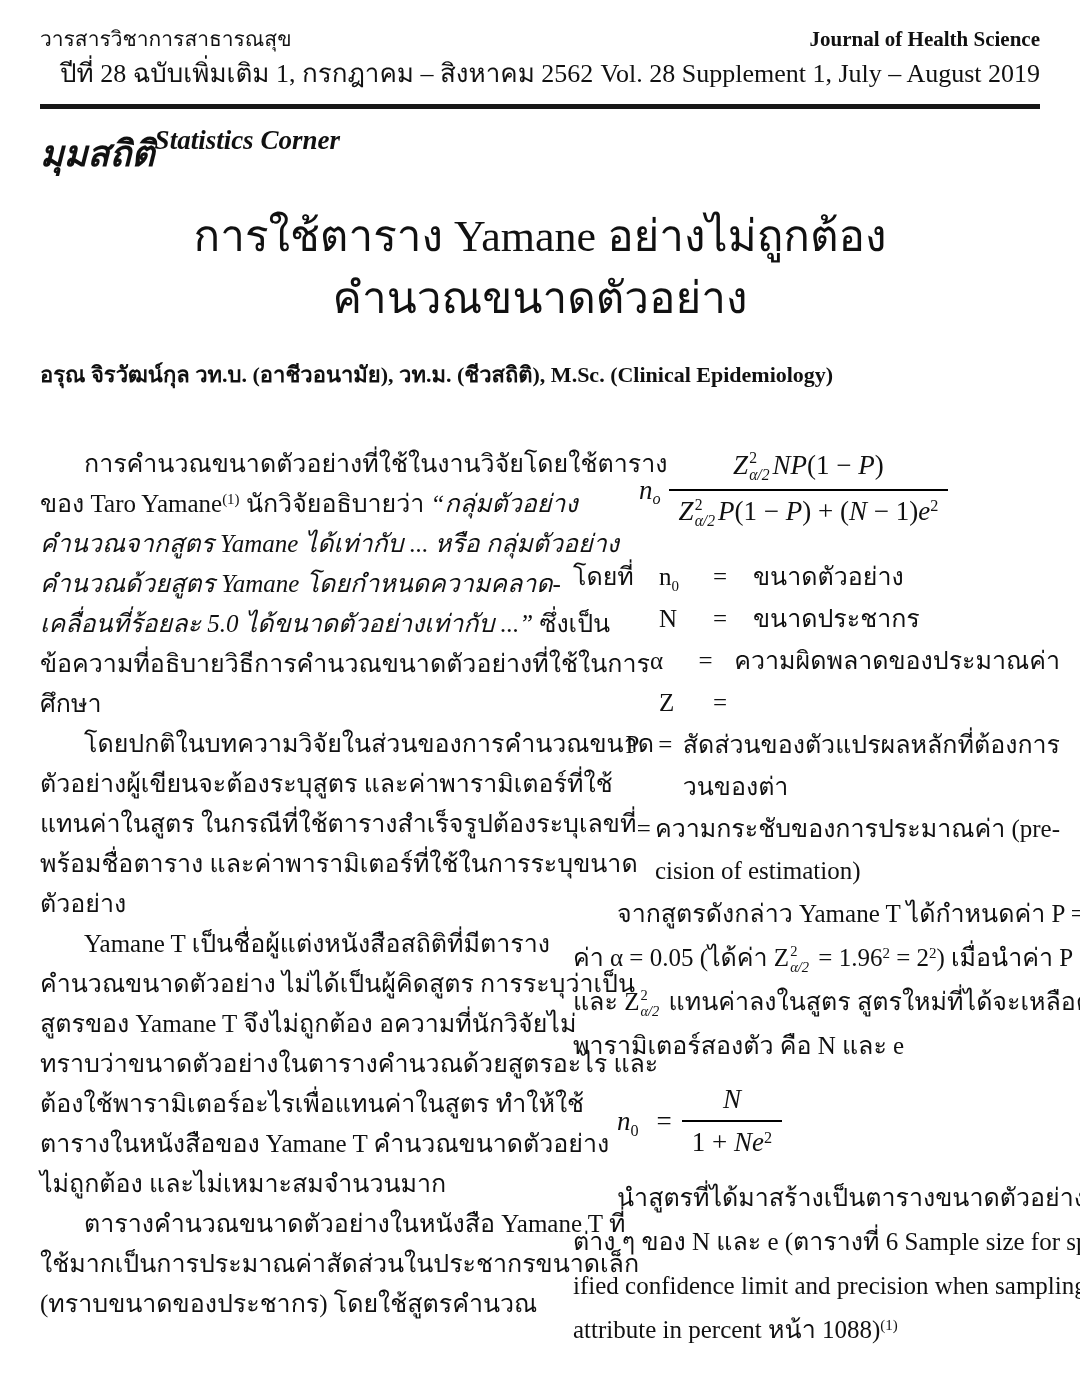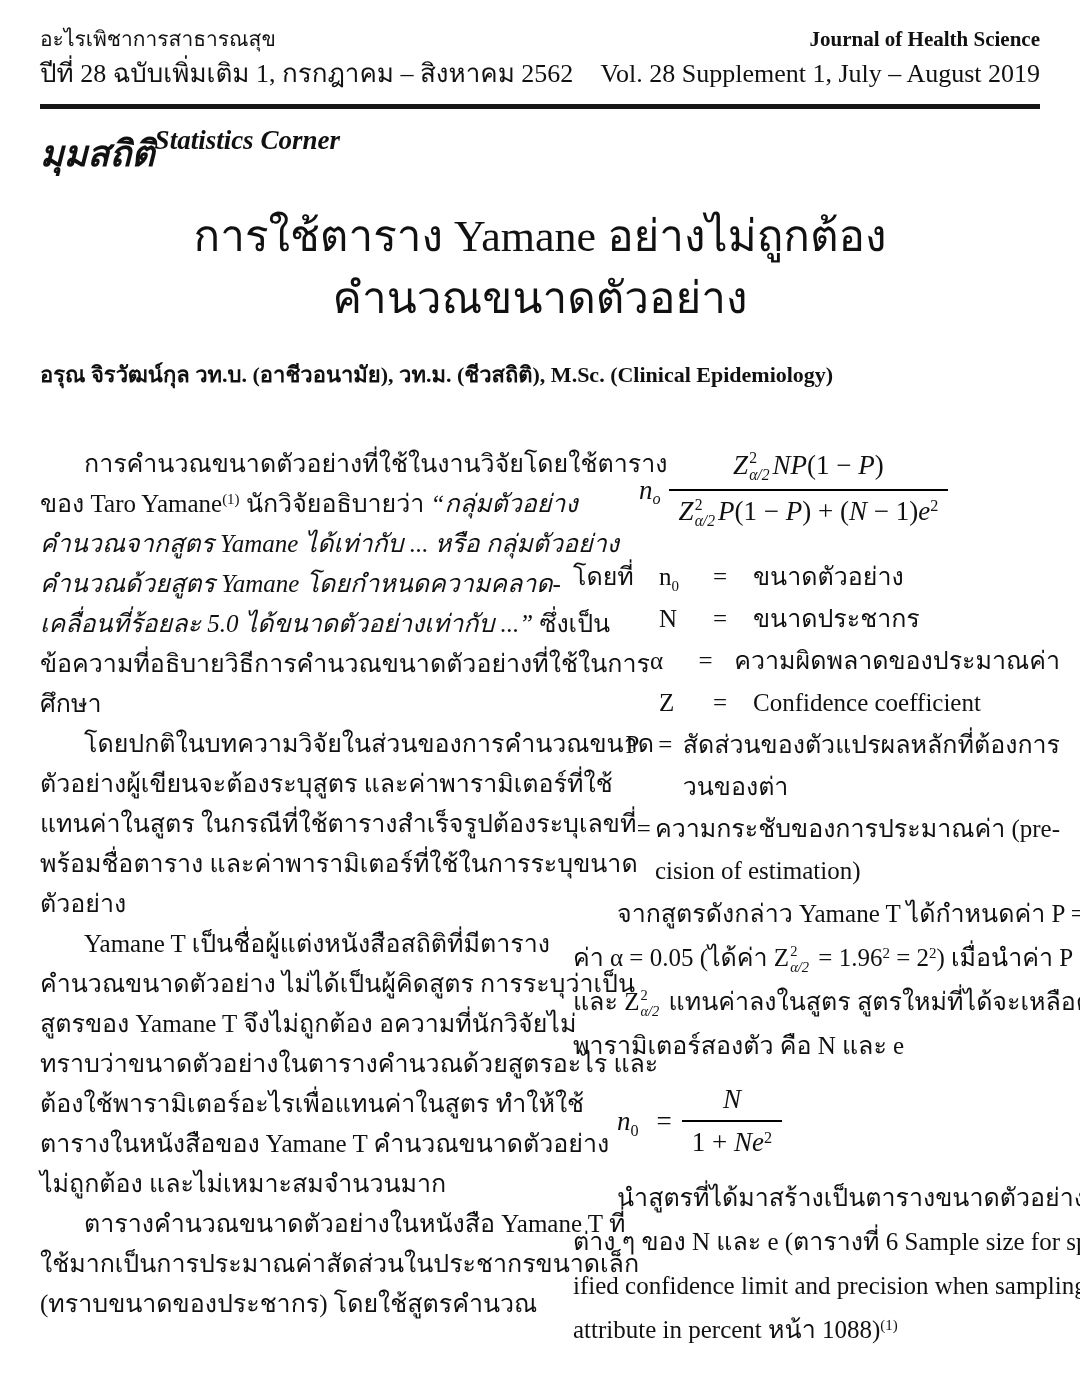--- a/index.html
+++ b/index.html
@@ -10,21 +10,21 @@
     background:#ffffff;
     color:#111;
     font-family:"Liberation Serif", serif;
     box-sizing:border-box;
     padding:24px 40px 0 40px;
     overflow:hidden;
   }
   
   .hdr{display:flex;justify-content:space-between;align-items:flex-start;}
   .hdr-left .l1{font-size:21px;line-height:30px;}
-  .hdr-left .l2{font-size:26px;line-height:40px;}
+  .hdr-left .l2{font-size:26px;line-height:40px;margin-left:20px;}
   .hdr-right{text-align:right;}
   .hdr-right .l1{font-size:21px;line-height:30px;font-weight:bold;}
   .hdr-right .l2{font-size:26px;line-height:40px;}
   .rule{height:5px;background:#161616;margin-top:10px;}
   
   .section-row{display:flex;justify-content:flex-start;margin-top:16px;}
   .section-th{font-family:"Liberation Sans", sans-serif;font-size:36px;font-weight:bold;font-style:italic;}
   .section-en{font-size:27px;font-weight:bold;font-style:italic;}
   
   .doc-title{margin-top:24px;text-align:center;font-size:44px;font-weight:normal;line-height:1.42;}
@@ -62,21 +62,21 @@
   .def-text{flex:1;}
   .def-text .tl{white-space:nowrap;}
 </style>
 </head>
 <body>
 
 <div class="page">
 
   <div class="hdr">
     <div class="hdr-left">
-      <div class="l1">อะไรเพิชาการสาธารณสุข</div>
+      <div class="l1">วารสารวิชาการสาธารณสุข</div>
       <div class="l2">ปีที่ 28 ฉบับเพิ่มเติม 1, กรกฎาคม – สิงหาคม 2562</div>
     </div>
     <div class="hdr-right">
       <div class="l1">Journal of Health Science</div>
       <div class="l2">Vol. 28 Supplement 1, July – August 2019</div>
     </div>
   </div>
 
   <div class="rule"></div>
 
@@ -165,23 +165,20 @@
           <span class="def-label"><span>α</span></span>
           <span class="def-eq">=</span>
           <span class="def-text">
               <div class="tl"><span>ความผิดพลาดของประมาณค่า</span></div>
             </span>
         </div>
         <div class="def-row">
           <span class="def-prefix"></span>
           <span class="def-label"><span>Z</span></span>
           <span class="def-eq">=</span>
-          <span class="def-text">
-              <div class="tl"><span>Confidence coefficient</span></div>
-            </span>
         </div>
         <div class="def-row">
           <span class="def-prefix"></span>
           <span class="def-label"><span>P</span></span>
           <span class="def-eq">=</span>
           <span class="def-text">
               <div class="tl"><span>สัดส่วนของตัวแปรผลหลักที่ต้องการ</span></div>
               <div class="tl"><span>วนของต่า</span></div>
             </span>
         </div>

